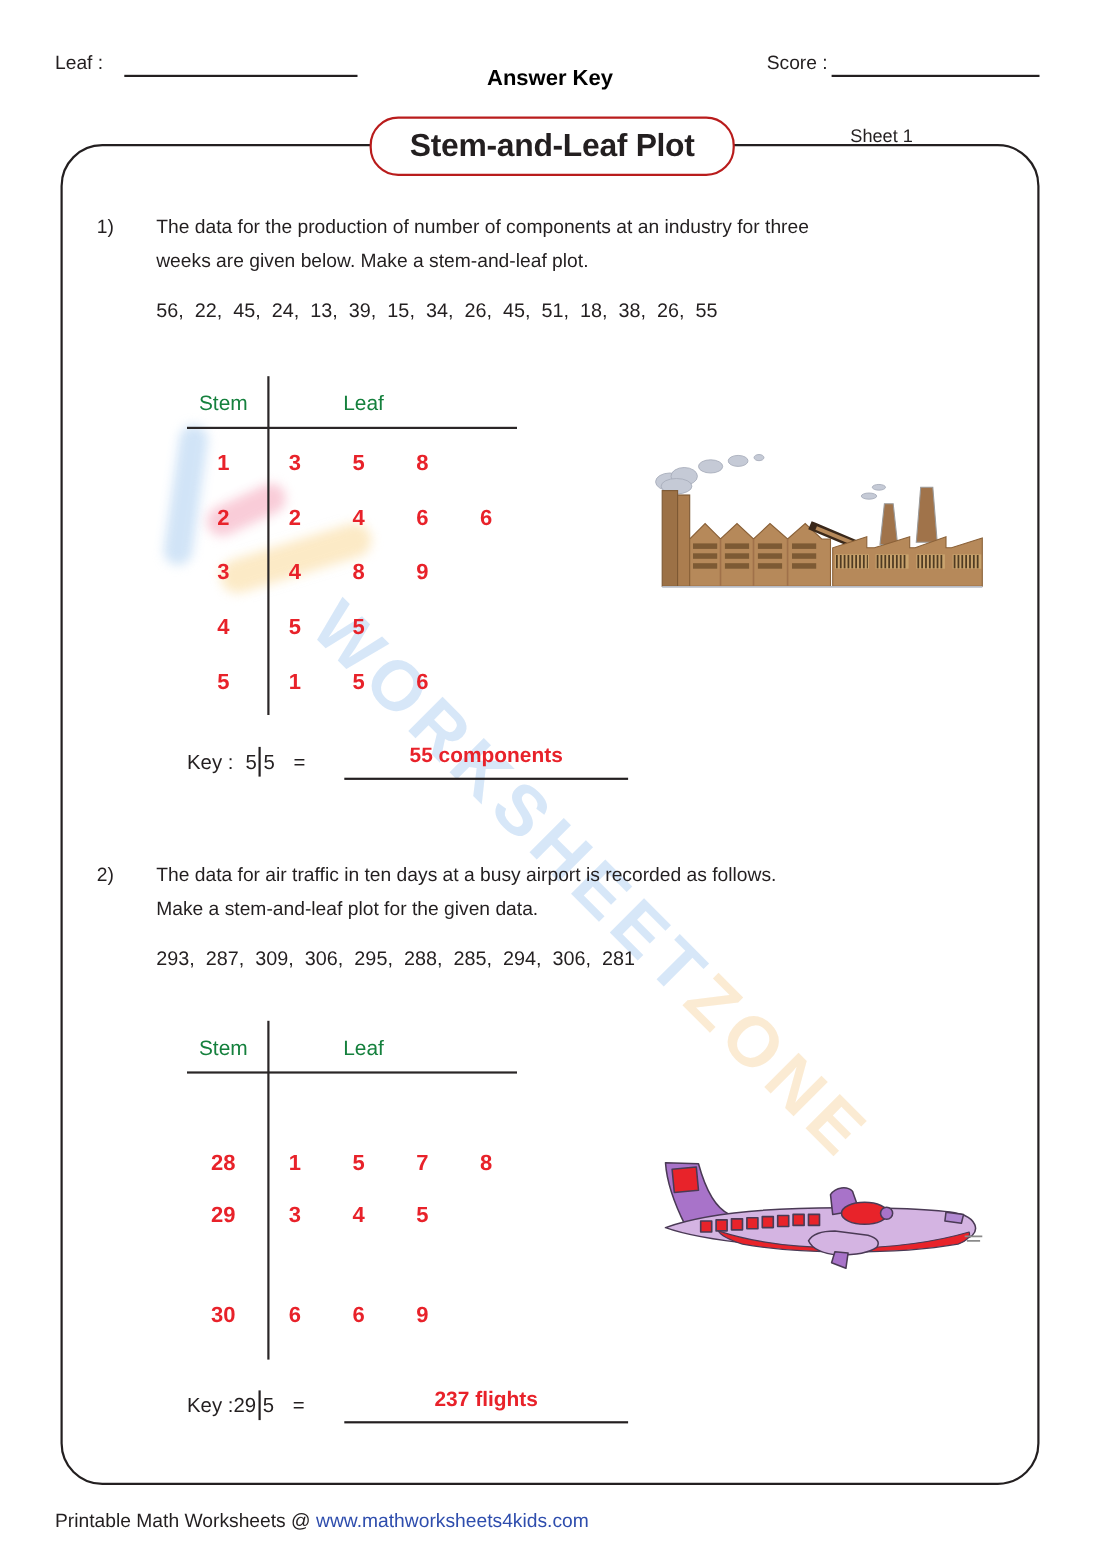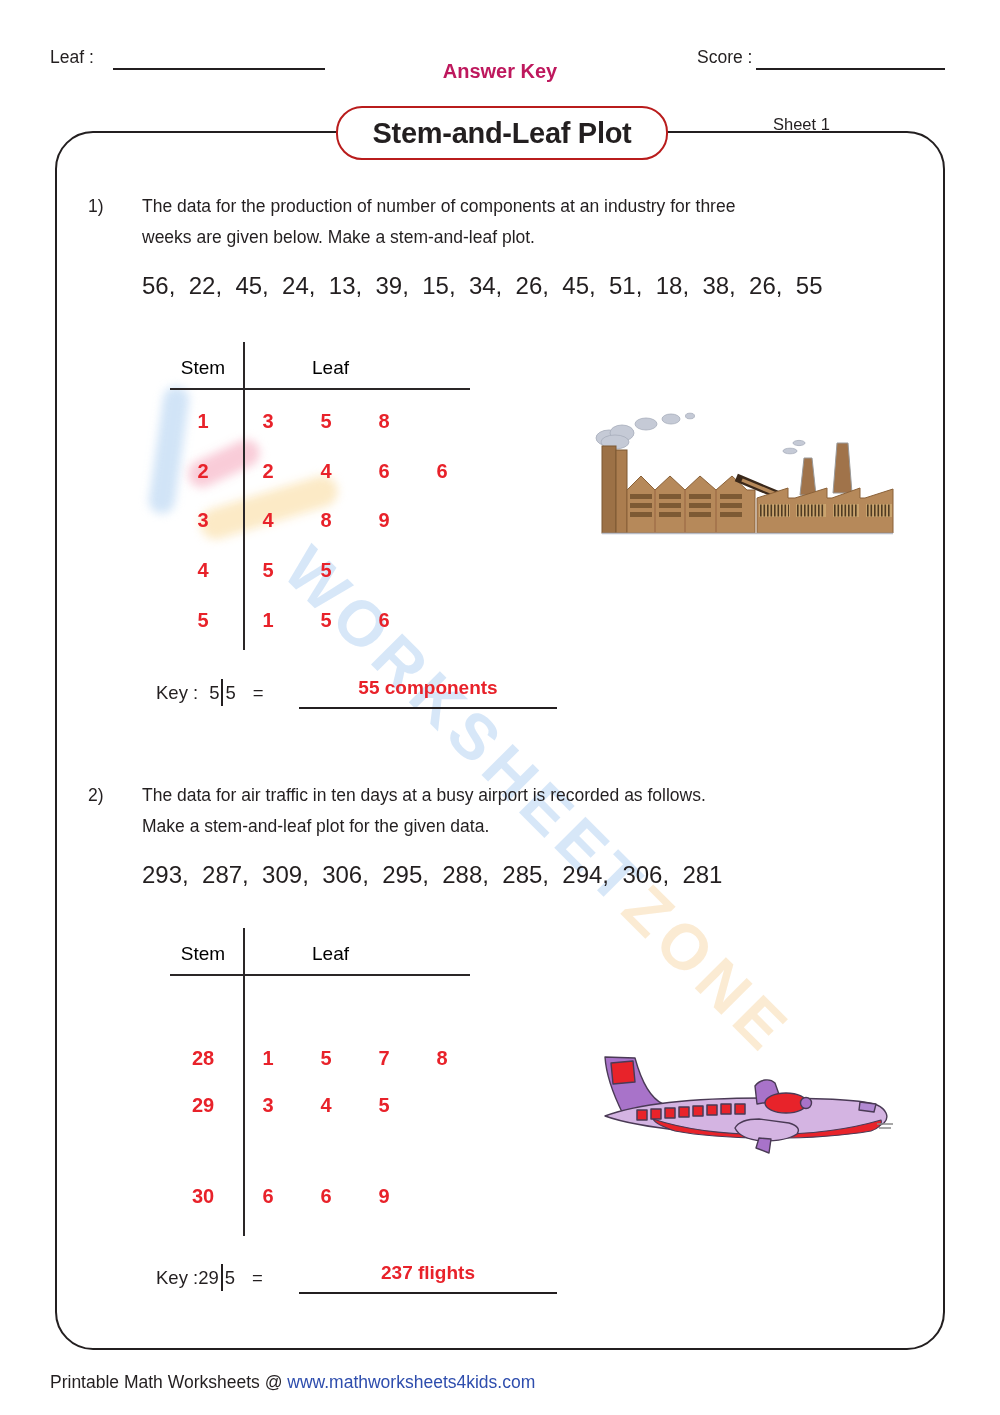--- a/index.html
+++ b/index.html
@@ -16,46 +16,46 @@
     position:absolute; left:322px; top:532px; z-index:0;
     transform:rotate(45deg); transform-origin:0 0;
     font-size:64px; font-weight:bold; letter-spacing:7px; white-space:nowrap;
   }
   .wm1 { color:rgba(166,202,240,.45); }
   .wm2 { color:rgba(247,211,158,.45); }
   
   .hdr-label { position:absolute; font-size:17.5px; }
   .wline { position:absolute; height:2px; background:#231f20; }
   .answer-key { position:absolute; left:0; top:60px; width:1000px; text-align:center;
-                font-size:20px; font-weight:bold; color:#be185d; z-index:2; }
+                font-size:20px; font-weight:bold; color:#000000; z-index:2; }
   .main-box { position:absolute; left:55px; top:131px; width:886px; height:1215px;
               border:2px solid #231f20; border-radius:38px; background:transparent; z-index:1; }
   .title-box { position:absolute; left:336px; top:106px; width:328px; height:50px;
                background:#fff; border:2px solid #b91c1c; border-radius:26px; z-index:3;
                display:flex; align-items:center; justify-content:center;
                font-size:29px; font-weight:bold; letter-spacing:-0.3px; }
   .sheet-label { position:absolute; left:773px; top:115px; font-size:16.5px; z-index:3; }
   
   .qnum  { position:absolute; font-size:17.5px; z-index:2; }
   .qline { position:absolute; left:142px; font-size:17.5px; z-index:2; }
-  .qvals { position:absolute; left:142px; font-size:24px; white-space:pre; z-index:2; }
+  .qvals { position:absolute; left:142px; font-size:18px; white-space:pre; z-index:2; }
   
   .slt { position:absolute; width:310px; height:312px; z-index:2; }
   .slt .vline { position:absolute; left:73px; top:0; width:2px; height:308px; background:#2a2627; }
   .slt .hline { position:absolute; left:0; top:46px; width:300px; height:2px; background:#2a2627; }
-  .slt .hdr   { position:absolute; top:15px; font-size:19px; color:#000000; }
+  .slt .hdr   { position:absolute; top:15px; font-size:19px; color:#15803d; }
   .hdr-stem { left:0; width:66px; text-align:center; }
   .hdr-leaf { left:78px; width:165px; text-align:center; }
   .slrow { position:absolute; left:0; width:310px; height:28px; }
   .slrow span { font-size:20px; font-weight:bold; color:#e8222a; position:absolute; }
   .slrow .stem { left:0; width:66px; text-align:center; }
   .slrow .lf { width:30px; text-align:center; }
   .lf.c0{left:83px} .lf.c1{left:141px} .lf.c2{left:199px} .lf.c3{left:257px}
   
-  .keyline { position:absolute; left:156px; width:440px; height:46px; font-size:18.5px; z-index:2; }
+  .keyline { position:absolute; left:170px; width:440px; height:46px; font-size:18.5px; z-index:2; }
   .kflex { position:absolute; left:0; top:3px; display:flex; align-items:center; }
   .kgap { display:inline-block; width:11px; }
   .kbar { display:inline-block; width:2px; height:27px; background:#231f20; margin:0 2px; }
   .keq  { margin-left:17px; }
   .kansline { position:absolute; left:143px; top:31px; width:258px; height:2px; background:#231f20; }
   .kans { position:absolute; left:143px; top:1px; width:258px; text-align:center;
           font-size:19px; font-weight:bold; color:#e8222a; }
   
   .illus { position:absolute; z-index:2; }
   

